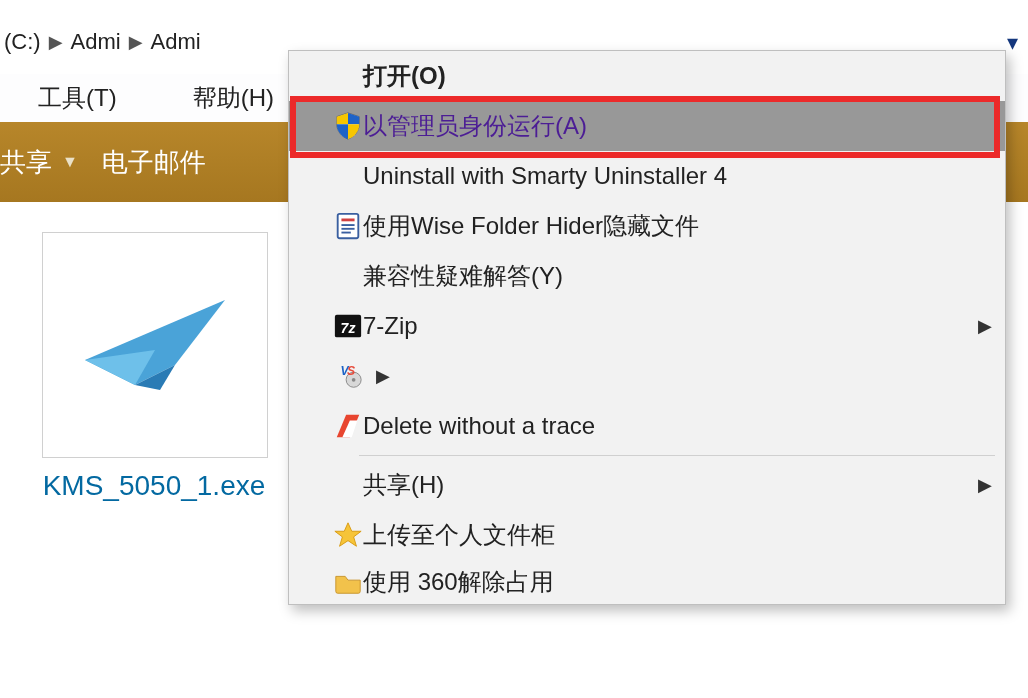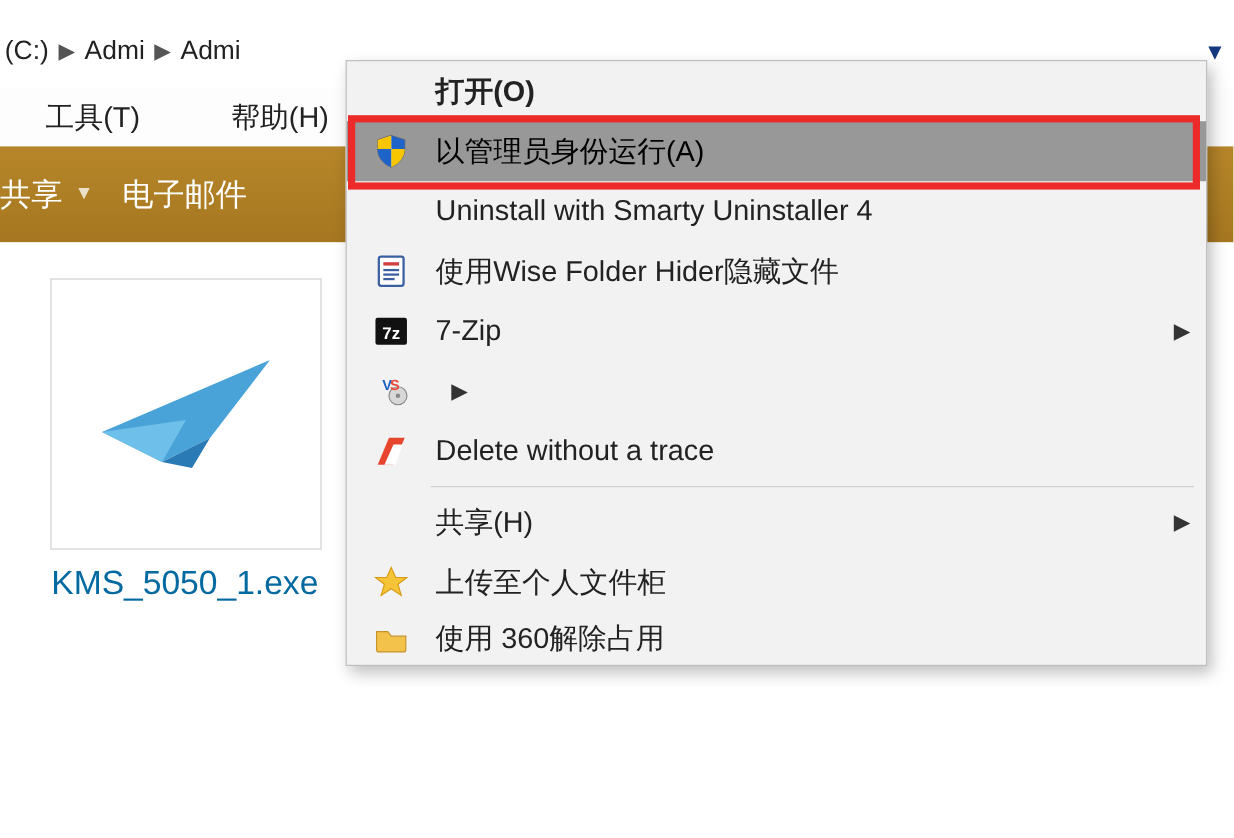--- a/index.html
+++ b/index.html
@@ -17,25 +17,25 @@
   .cmdbar .citem{font-size:26px;padding:0 24px 0 0;display:flex;align-items:center;gap:10px;}
   .cmdbar .ctri{font-size:16px;color:#eae1c8;}
   
   .content{position:absolute;left:0;top:202px;width:1028px;height:496px;background:#fff;}
   .fileitem{position:absolute;left:42px;top:30px;width:224px;text-align:center;}
   .thumbbox{width:224px;height:224px;border:1px solid #d0d0d0;background:#fff;display:flex;align-items:center;justify-content:center;}
   .fname{margin-top:12px;font-size:28px;color:#0369a1;}
   
   .ctxmenu{position:absolute;left:288px;top:50px;width:716px;background:#f2f2f2;border:1px solid #bfbfbf;box-shadow:4px 6px 12px rgba(0,0,0,.25);}
   .ctxrow{height:50px;display:flex;align-items:center;font-size:24px;color:#222;cursor:default;position:relative;}
-  .ctxrow .iconcell{width:74px;display:flex;align-items:center;justify-content:center;}
+  .ctxrow .iconcell{width:74px;display:flex;align-items:center;justify-content:flex-end;font-style:italic;}
   .ctxrow .label{flex:1;}
   .ctxrow .sub{width:40px;text-align:center;color:#333;font-size:18px;}
   .ctxrow.bold .label{font-weight:700;}
-  .ctxrow.hover{background:#989898;color:#000000;}
+  .ctxrow.hover{background:#989898;color:#4c1d95;}
   .ctxsep{height:1px;margin:4px 10px 4px 70px;background:#d0d0d0;}
   
   .redbox{position:absolute;left:290px;top:96px;width:710px;height:62px;border:6px solid #ec2a2a;pointer-events:none;box-sizing:border-box;}
   
   .ico{width:30px;height:30px;display:inline-block;}
 </style>
 </head>
 <body>
 
 <div class="window">
@@ -115,20 +115,25 @@
           <rect x="9" y="8" width="14" height="3" fill="#d04040"></rect>
           <rect x="9" y="14" width="14" height="2" fill="#3a5fa0"></rect>
           <rect x="9" y="18" width="14" height="2" fill="#3a5fa0"></rect>
           <rect x="9" y="22" width="10" height="2" fill="#3a5fa0"></rect>
         </svg>
       </div>
       <div class="label">使用Wise Folder Hider隐藏文件</div>
       <div class="sub"></div>
     </div>
 
+    <div class="ctxrow">
+      <div class="iconcell"></div>
+      <div class="label">兼容性疑难解答(Y)</div>
+      <div class="sub"></div>
+    </div>
 
     <div class="ctxrow">
       <div class="iconcell">
         <svg class="ico" viewBox="0 0 32 32">
           <rect x="2" y="4" width="28" height="24" rx="2" fill="#111"></rect>
           <text x="16" y="23" font-size="15" font-weight="700" fill="#fff" text-anchor="middle">7z</text>
         </svg>
       </div>
       <div class="label">7-Zip</div>
       <div class="sub">▶</div>

